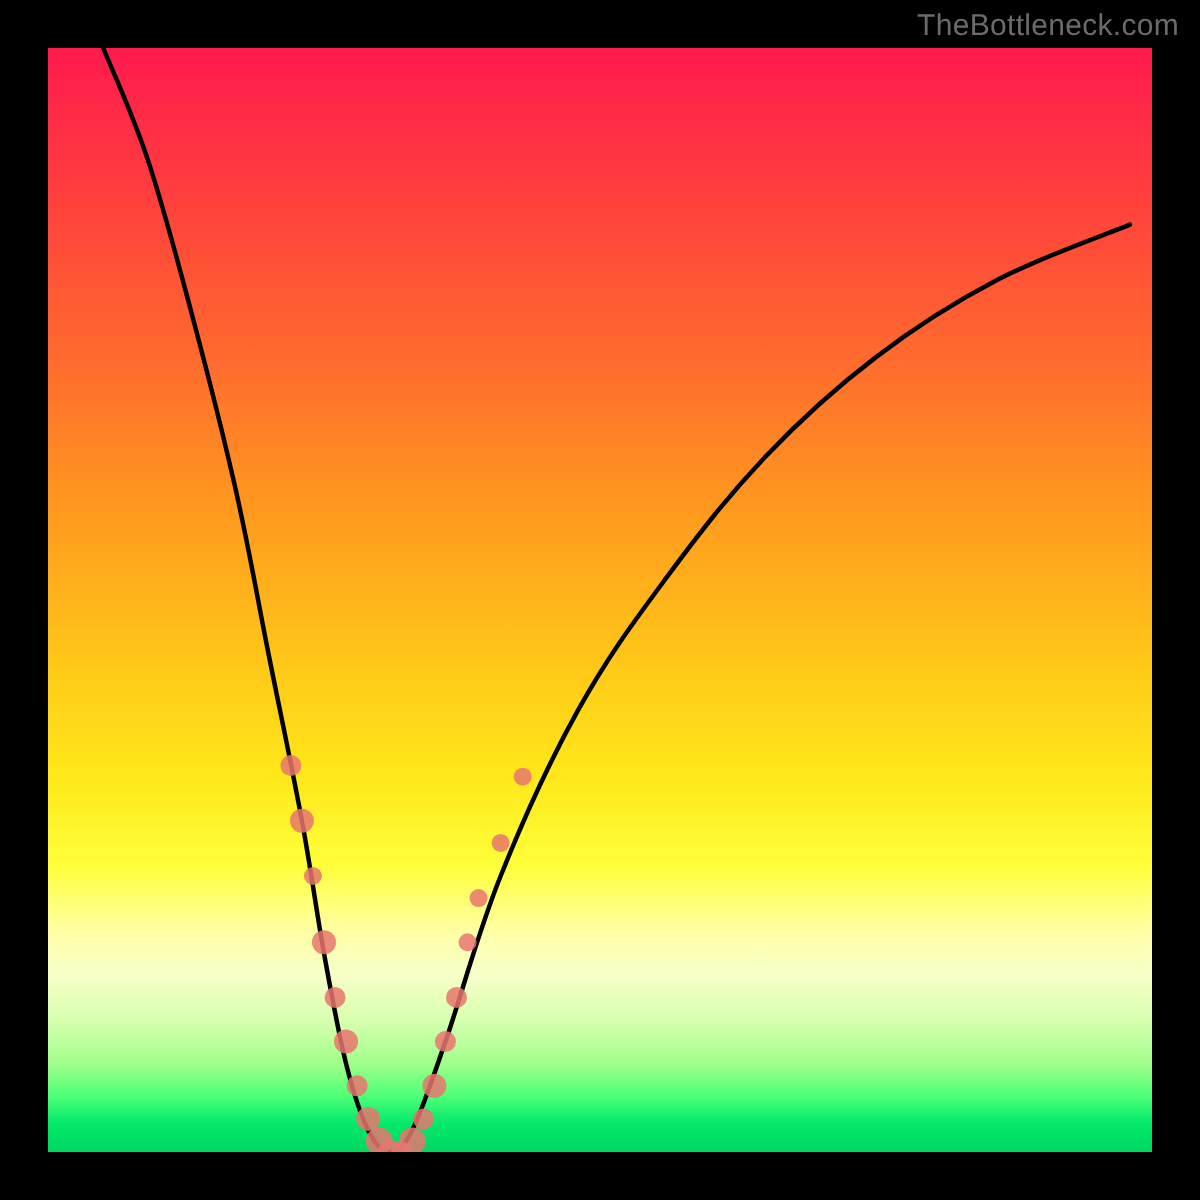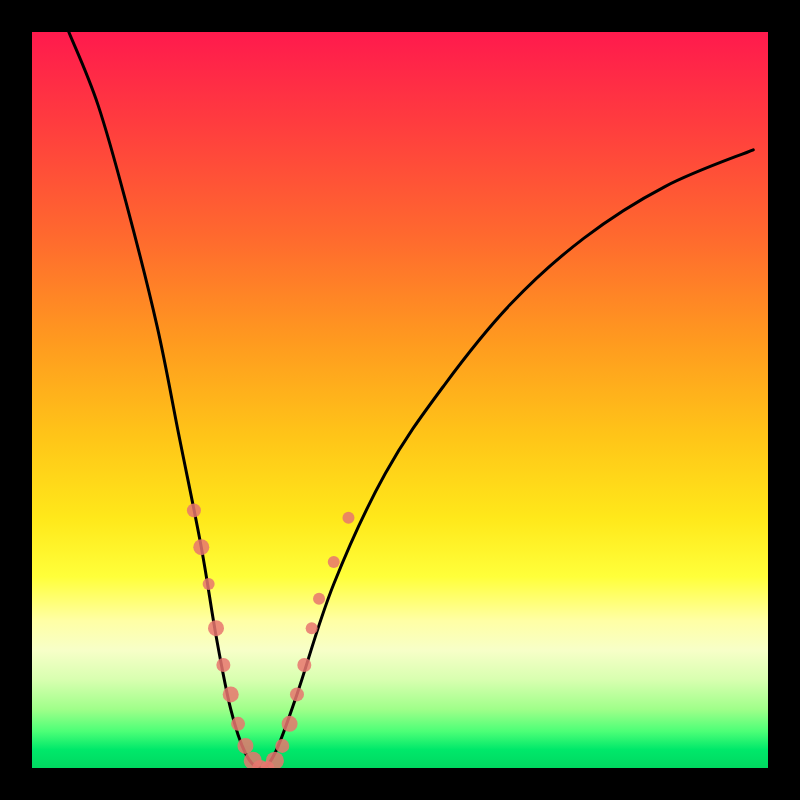--- a/index.html
+++ b/index.html
@@ -96,13 +96,14 @@
           <circle cx="257.59999999999997" cy="691.84" r="8" class="dot"></circle>
           <circle cx="264.96" cy="662.4" r="7" class="dot"></circle>
           <circle cx="272.32" cy="632.96" r="7" class="dot"></circle>
           <circle cx="279.68" cy="596.16" r="6" class="dot"></circle>
           <circle cx="287.04" cy="566.72" r="6" class="dot"></circle>
           <circle cx="301.76" cy="529.92" r="6" class="dot"></circle>
           <circle cx="316.48" cy="485.76" r="6" class="dot"></circle>
         </g>
     </svg>
   </div>
+  <div class="watermark">TheBottleneck.com</div>
 </div>
 
 </body></html>

